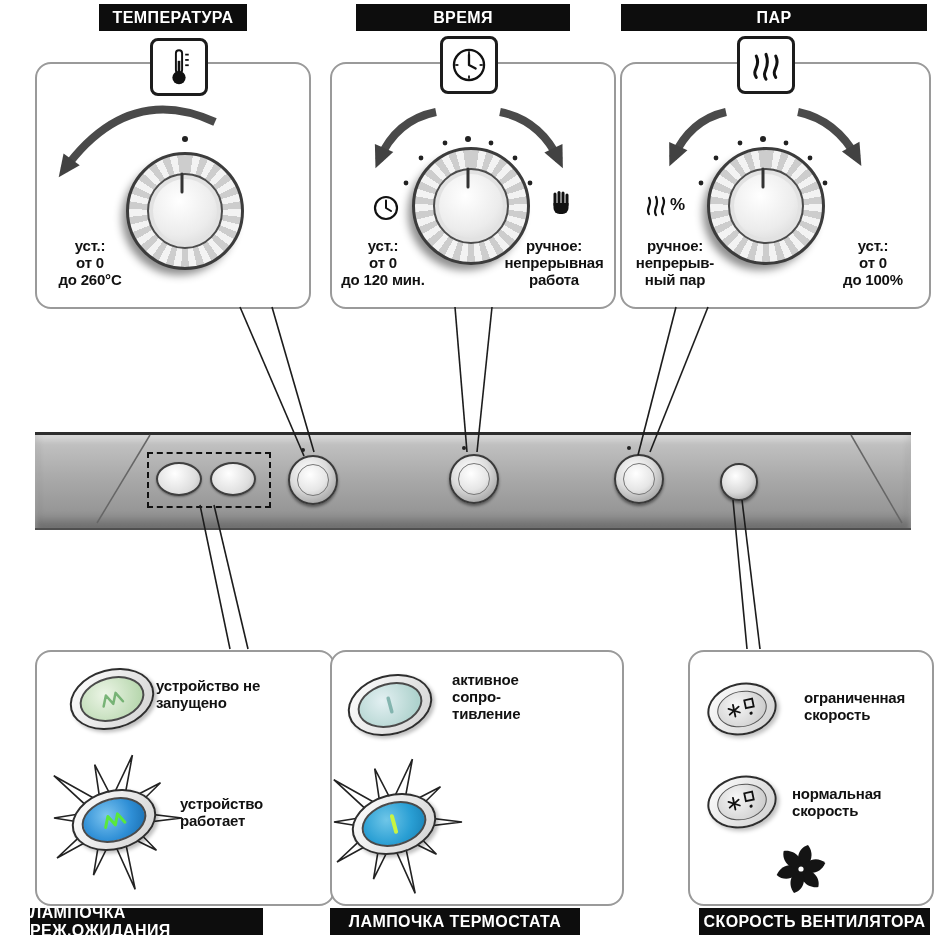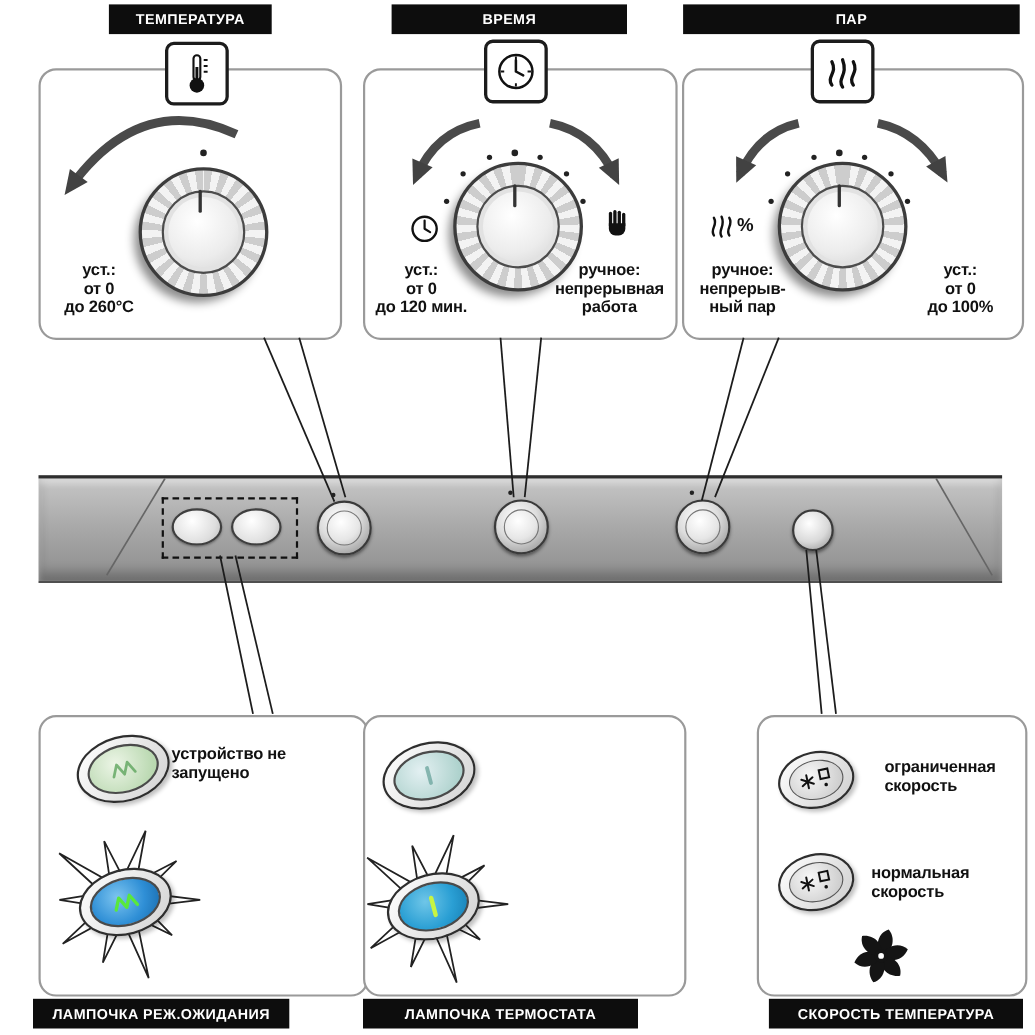--- a/index.html
+++ b/index.html
@@ -1,18 +1,18 @@
 <!DOCTYPE html>
 <html lang="ru"><head>
 <meta charset="utf-8">
 <style>
   html,body{margin:0;padding:0;background:#ffffff;}
   #canvas{position:relative;width:941px;height:941px;background:#ffffff;overflow:hidden;
           font-family:"Liberation Sans",sans-serif;color:#111;}
-  .hdr{position:absolute;background:#0d0d0d;color:#fff;font-weight:bold;font-size:13px;
+  .hdr{position:absolute;background:#0d0d0d;color:#fff;font-weight:bold;font-size:16px;
        display:flex;align-items:center;justify-content:center;letter-spacing:.4px;}
   .panel{position:absolute;border:2.5px solid #9a9a9a;border-radius:16px;background:#fff;}
   .iconbox{position:absolute;width:52px;height:52px;border:3px solid #1c1c1c;border-radius:8px;
            background:#fff;display:flex;align-items:center;justify-content:center;z-index:5;}
   .knob{position:absolute;width:112px;height:112px;border-radius:50%;border:3px solid #3c3c3c;
         background-color:#e8e8e8;
         background-image:repeating-conic-gradient(#cdcdcd 0deg 8deg,#f3f3f3 8deg 16deg);
         box-shadow:-6px 7px 9px -2px rgba(0,0,0,.45);
         display:flex;align-items:center;justify-content:center;z-index:4;}
   .knob-in{width:72px;height:72px;border-radius:50%;border:2.5px solid #4c4c4c;
@@ -199,28 +199,33 @@
   </div>
   <div class="txt" style="left:156px;top:678px;width:132px">устройство не
 запущено</div>
   <div class="light" style="left:71px;top:790px">
     <div class="light-in g2">
       <svg width="36" height="22" viewBox="0 0 36 22">
         <path d="M8 16 L13 6 L18 16 L23 6 L28 16" fill="none" stroke="#59e83c" stroke-width="3" stroke-linecap="round" stroke-linejoin="round"></path>
       </svg>
     </div>
   </div>
+  <div class="txt" style="left:180px;top:796px;width:122px">устройство
+работает</div>
 
   <div class="light" style="left:347px;top:675px">
     <div class="light-in g3">
       <svg width="36" height="22" viewBox="0 0 36 22">
         <path d="M18 4 V18" fill="none" stroke="#6fa8a0" stroke-width="3.5" stroke-linecap="round" opacity="0.8"></path>
       </svg>
     </div>
   </div>
+  <div class="txt" style="left:452px;top:672px;width:122px">активное
+сопро-
+тивление</div>
   <div class="light" style="left:351px;top:794px">
     <div class="light-in g4">
       <svg width="36" height="22" viewBox="0 0 36 22">
         <path d="M18 3 V19" fill="none" stroke="#c8f442" stroke-width="4" stroke-linecap="round"></path>
       </svg>
     </div>
   </div>
 
   <div class="fbtn" style="left:707px;top:683px">
     <div class="fbtn-in">
@@ -260,21 +265,21 @@
       <path d="M0 0 C 10 -3 14 -15 7 -24 C -3 -21 -6 -9 0 0 Z" transform="rotate(180)"></path>
       <path d="M0 0 C 10 -3 14 -15 7 -24 C -3 -21 -6 -9 0 0 Z" transform="rotate(240)"></path>
       <path d="M0 0 C 10 -3 14 -15 7 -24 C -3 -21 -6 -9 0 0 Z" transform="rotate(300)"></path>
       <circle r="6"></circle>
     </g>
     <circle r="2.6" fill="#fff"></circle>
   </svg>
 
   <div class="hdr" style="left:30px;top:908px;width:233px;height:27px">ЛАМПОЧКА РЕЖ.ОЖИДАНИЯ</div>
   <div class="hdr" style="left:330px;top:908px;width:250px;height:27px">ЛАМПОЧКА ТЕРМОСТАТА</div>
-  <div class="hdr" style="left:699px;top:908px;width:231px;height:27px">СКОРОСТЬ ТЕМПЕРАТУРА</div>
+  <div class="hdr" style="left:699px;top:908px;width:231px;height:27px">СКОРОСТЬ ВЕНТИЛЯТОРА</div>
 
   <svg class="overlay" viewBox="0 0 941 941">
     <defs>
       <marker id="ah" markerUnits="userSpaceOnUse" markerWidth="28" markerHeight="28" refX="16" refY="13" orient="auto">
         <path d="M3 3 L25 13 L3 23 Z" fill="#424242"></path>
       </marker>
     </defs>
 
     <path class="arrow" d="M215 122 Q 128 82 64 170"></path>
     <path class="arrow" d="M436 112 Q 396 120 379 160"></path>

